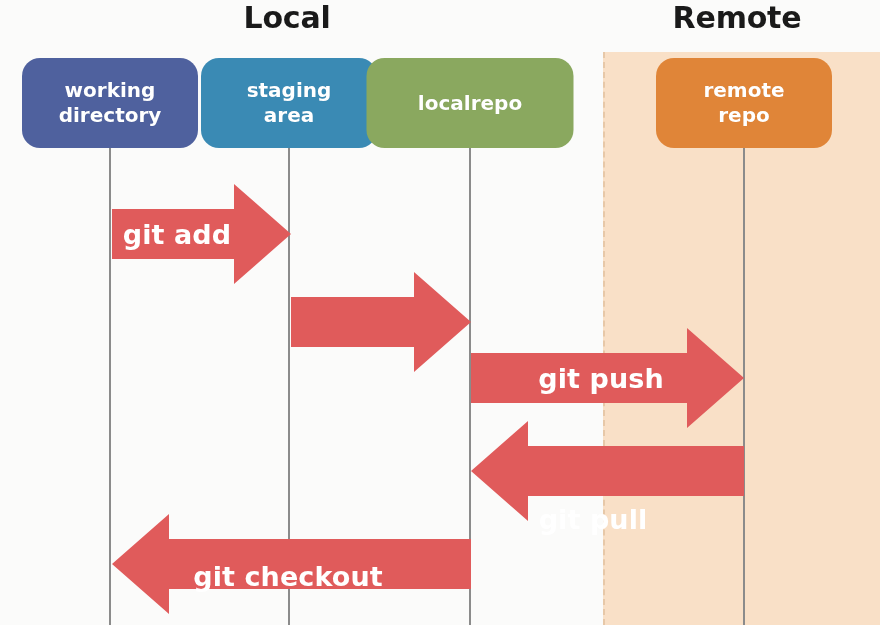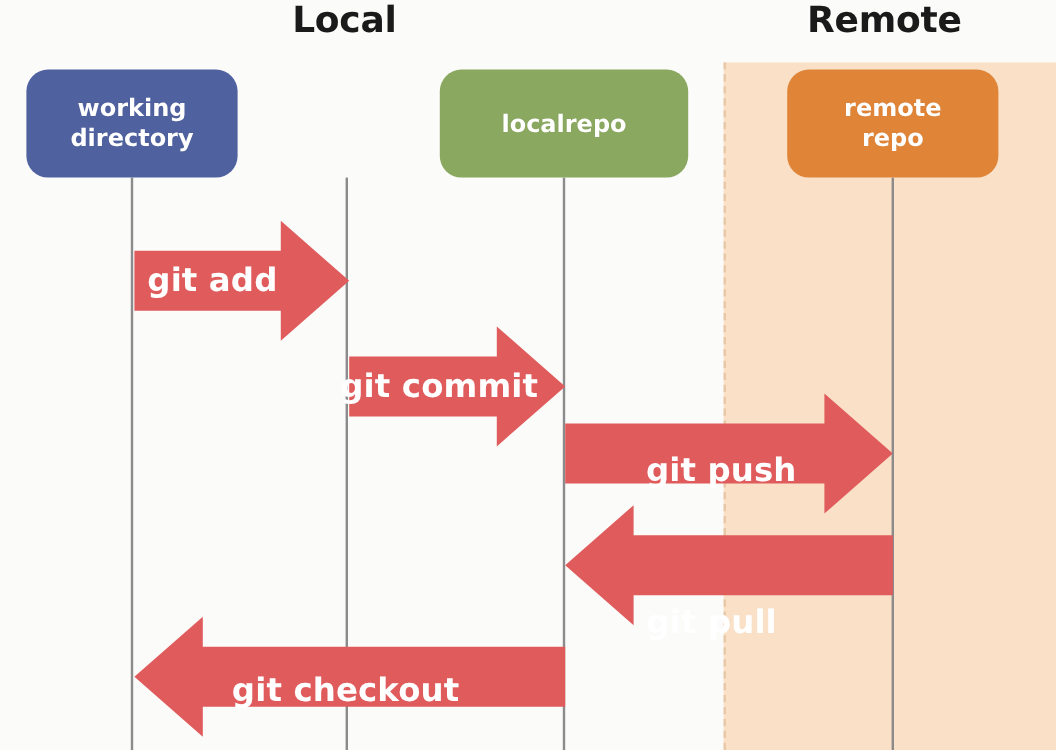--- a/index.html
+++ b/index.html
@@ -103,35 +103,38 @@
 
   <div class="lifeline" style="left:110px;"></div>
   <div class="lifeline" style="left:289px;"></div>
   <div class="lifeline" style="left:470px;"></div>
   <div class="lifeline" style="left:744px;"></div>
 
   <div class="node" style="left:110px; top:58px; width:176px; height:90px; background:#4f619e;justify-content:center;">
     <span>working
 directory</span>
   </div>
+  <div class="node" style="left:289px; top:58px; width:176px; height:90px; background:#3a8ab4;">
+    <span>staging
+area</span>
+  </div>
   <div class="node" style="left:470px; top:58px; width:207px; height:90px; background:#8aa85f;">
     <span>localrepo</span>
   </div>
   <div class="node" style="left:744px; top:58px; width:176px; height:90px; background:#e08538;">
     <span>remote
 repo</span>
   </div>
 
   <svg class="arrow-layer" id="arrow-svg" viewBox="0 0 880 625" width="880" height="625">
       <polygon points="112.0,209.0 234.0,209.0 234.0,184.0 291.0,234.0 234.0,284.0 234.0,259.0 112.0,259.0" fill="#e05b5b"></polygon>
       <polygon points="291.0,297.0 414.0,297.0 414.0,272.0 471.0,322.0 414.0,372.0 414.0,347.0 291.0,347.0" fill="#e05b5b"></polygon>
       <polygon points="471.0,353.0 687.0,353.0 687.0,328.0 744.0,378.0 687.0,428.0 687.0,403.0 471.0,403.0" fill="#e05b5b"></polygon>
       <polygon points="744.0,446.0 528.0,446.0 528.0,421.0 471.0,471.0 528.0,521.0 528.0,496.0 744.0,496.0" fill="#e05b5b"></polygon>
       <polygon points="471.0,539.0 169.0,539.0 169.0,514.0 112.0,564.0 169.0,614.0 169.0,589.0 471.0,589.0" fill="#e05b5b"></polygon>
     </svg>
 
   <div class="arrow-label" style="left:177px; top:234px;">git add</div>
-  <div class="arrow-label" style="left:366px; top:322px;">git commit</div>
-  <div class="arrow-label" style="left:601px; top:378px;margin-top:14px;">git push</div>
+  <div class="arrow-label" style="left:601px; top:378px;">git push</div>
   <div class="arrow-label" style="left:593px; top:471px;margin-top:48px;">git pull</div>
   <div class="arrow-label" style="left:288px; top:576px;">git checkout</div>
 
 </div>
 
 </body></html>

